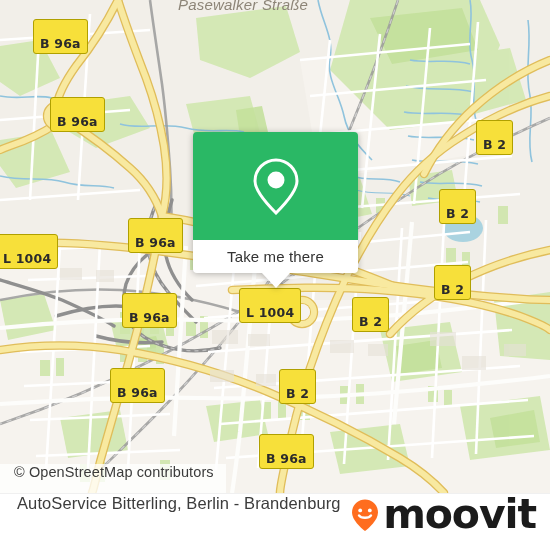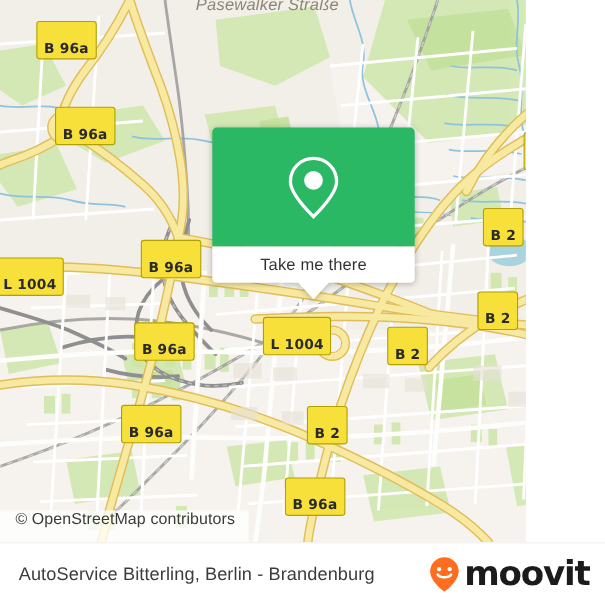--- a/index.html
+++ b/index.html
@@ -17,21 +17,21 @@
     width: 550px;
     height: 550px;
     overflow: hidden;
     background: #fff;
   }
 
   
   #map {
     position: absolute;
     left: 0; top: 0;
-    width: 478px; height: 493px;
+    width: 550px; height: 493px;
     overflow: hidden;
     background: #f2efe9;
   }
   #map svg { display:block; width:550px; height:493px; }
 
   
   #attrib {
     position: absolute;
     left: 0;
     top: 464px;
@@ -44,22 +44,22 @@
     color: #3b3b3b;
     letter-spacing: 0.1px;
     white-space: nowrap;
     z-index: 40;
   }
 
   
   #popup {
     position: absolute;
     left: 193px;
-    top: 116px;
-    width: 184px;
+    top: 132px;
+    width: 165px;
     z-index: 60;
     filter: drop-shadow(0 1px 3px rgba(0,0,0,0.28));
   }
   #popup-green {
     height: 108px;
     background: #2ab865;
     border-radius: 4px 4px 0 0;
     display: flex;
     align-items: center;
     justify-content: center;
@@ -92,38 +92,38 @@
 
   
   #footer {
     position: absolute;
     left: 0;
     top: 493px;
     width: 550px;
     height: 57px;
     background: #ffffff;
     display: flex;
-    align-items: center;
+    align-items: flex-start;
     justify-content: space-between;
     padding: 0 14px 0 17px;
     border-top: 1px solid #f0f0f0;
   }
   #footer-title {
     font-size: 16.5px;
     color: #3c3c3c;
     letter-spacing: 0.1px;
     white-space: nowrap;
   }
   #brand {
     display: flex;
     align-items: center;
     gap: 1px;
   }
   #brand-word {
-    font-size: 31px;
+    font-size: 41px;
     font-weight: bold;
     color: #1b1b1b;
     letter-spacing: -1.1px;
     line-height: 1;
     font-family: "DejaVu Sans", sans-serif;
   }
 
   
   .shield {
     position: absolute;

